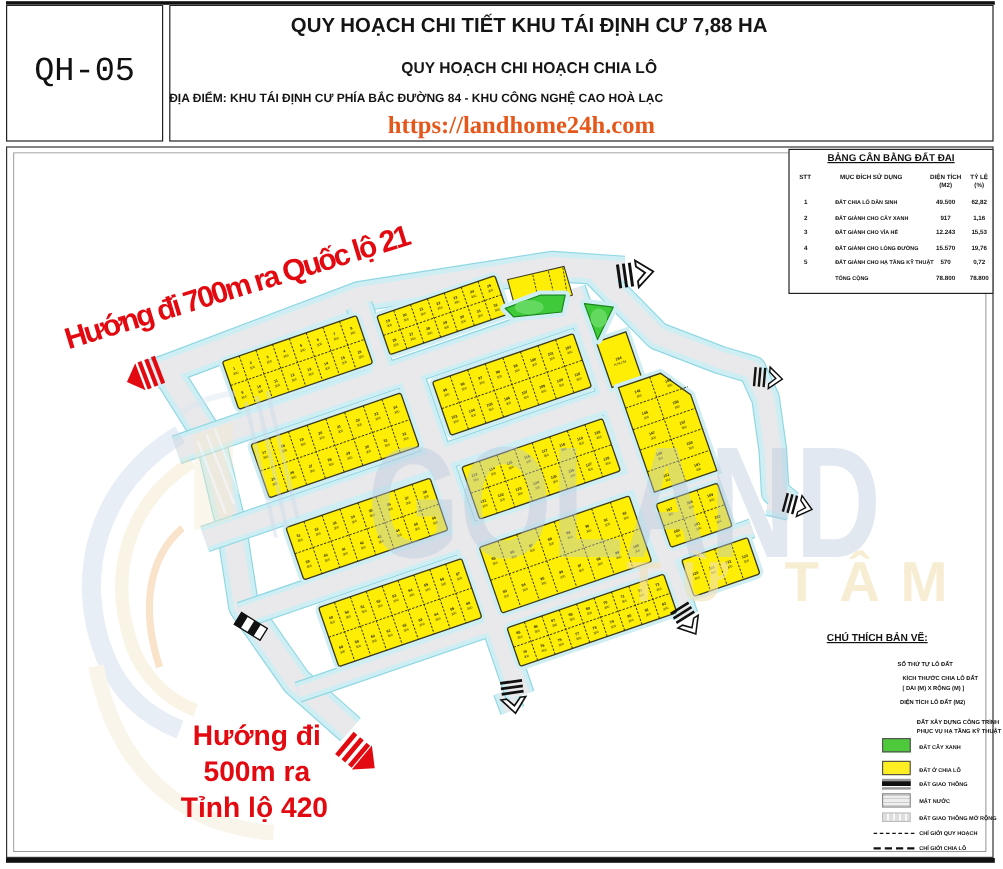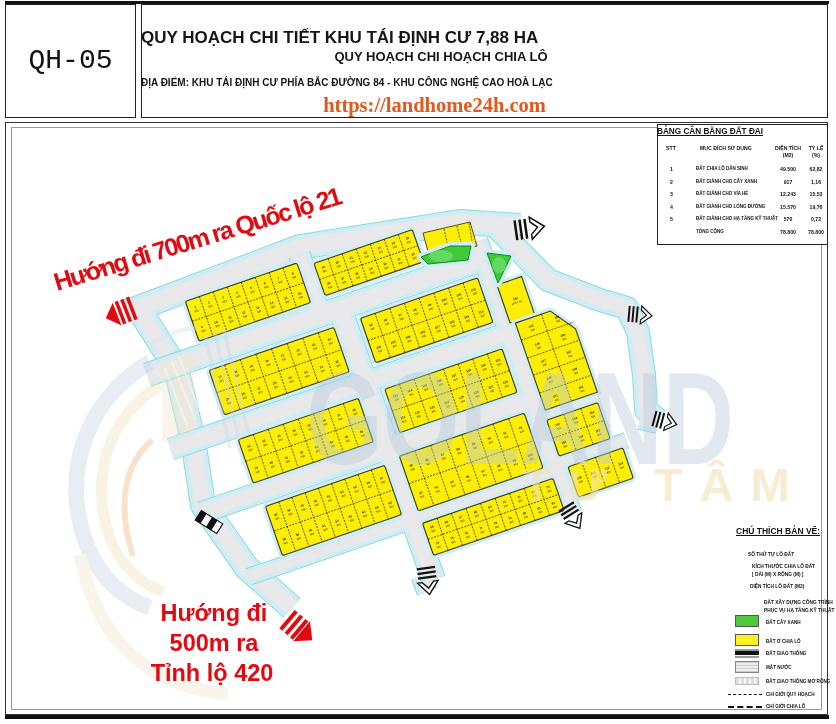--- a/index.html
+++ b/index.html
@@ -6,21 +6,21 @@
 .abs { position:absolute; white-space:nowrap; }
 .b { font-weight:bold; }
 </style></head><body>
 
 <div class="abs" style="left:5px;top:1px;width:824px;height:3px;background:#111"></div>
 
 <div class="abs" style="left:5px;top:4px;width:131px;height:114px;border:1.5px solid #222;background:#fff"></div>
 <div class="abs" style="left:5px;top:45px;width:131px;text-align:center;font-family:Liberation Mono, monospace;font-size:28px;color:#111">QH-05</div>
 
 <div class="abs" style="left:141px;top:4px;width:687px;height:114px;border:1.5px solid #222;background:#fff"></div>
-<div class="abs b" style="left:141px;top:28px;width:600px;font-size:17px;color:#151515">QUY HOẠCH CHI TIẾT KHU TÁI ĐỊNH CƯ 7,88 HA</div>
+<div class="abs b" style="left:141px;top:12px;width:600px;text-align:center;font-size:17px;color:#151515">QUY HOẠCH CHI TIẾT KHU TÁI ĐỊNH CƯ 7,88 HA</div>
 <div class="abs b" style="left:141px;top:49px;width:600px;text-align:center;font-size:13px;color:#151515">QUY HOẠCH CHI HOẠCH CHIA LÔ</div>
 <div class="abs b" style="left:141px;top:77px;width:600px;text-align:left;font-size:10px;color:#151515">ĐỊA ĐIỂM: KHU TÁI ĐỊNH CƯ PHÍA BẮC ĐƯỜNG 84 - KHU CÔNG NGHỆ CAO HOÀ LẠC</div>
 <div class="abs b" style="left:141px;top:94px;width:587px;text-align:center;font-family:'Liberation Serif',serif;font-size:20.5px;color:#e5571a">https://landhome24h.com</div>
 
 <div class="abs" style="left:5px;top:122px;width:823px;height:593px;border:1px solid #333;background:#fff"></div>
 <div class="abs" style="left:11px;top:127px;width:811px;height:583px;border:1px solid #999;background:#fff"></div>
 
 <div class="abs" style="left:12px;top:128px;width:809px;height:581px;overflow:hidden">
 <div style="position:absolute;left:-12px;top:-128px">
       <svg width="836" height="724" viewBox="0 0 836 724" xmlns="http://www.w3.org/2000/svg" style="position:absolute;left:0;top:0">
@@ -513,21 +513,21 @@
         <text x="214" y="621" text-anchor="middle" font-family="Liberation Sans, sans-serif" font-weight="bold" font-size="23.5" fill="#e20a10">Hướng đi</text>
         <text x="214" y="651" text-anchor="middle" font-family="Liberation Sans, sans-serif" font-weight="bold" font-size="23.5" fill="#e20a10">500m ra</text>
         <text x="212" y="681" text-anchor="middle" font-family="Liberation Sans, sans-serif" font-weight="bold" font-size="23.5" fill="#e20a10">Tỉnh lộ 420</text>
       </svg>
     </div>
 </div>
 
 <div class="abs" style="left:5px;top:715px;width:824px;height:4px;background:#111"></div>
 
 <div class="abs" style="left:657px;top:124px;width:171px;height:121px;border:1.4px solid #222;background:#fff"></div>
-<div class="abs b" style="left:657px;top:127px;width:171px;font-size:8.2px;color:#111;text-decoration:underline">BẢNG CÂN BẰNG ĐẤT ĐAI</div>
+<div class="abs b" style="left:657px;top:127px;width:171px;text-align:center;font-size:8.2px;color:#111;text-decoration:underline">BẢNG CÂN BẰNG ĐẤT ĐAI</div>
 <div class="abs b" style="left:666px;top:145px;font-size:5.2px;color:#111">STT</div>
 <div class="abs b" style="left:700px;top:145px;font-size:5.2px;color:#111">MỤC ĐÍCH SỬ DỤNG</div>
 <div class="abs b" style="left:772px;top:145px;width:32px;text-align:center;font-size:5.2px;color:#111;line-height:7px">DIỆN TÍCH<br>(M2)</div>
 <div class="abs b" style="left:806px;top:145px;width:20px;text-align:center;font-size:5.2px;color:#111;line-height:7px">TỶ LỆ<br>(%)</div>
 <div class="abs b" style="left:670px;top:166.0px;font-size:5.2px;color:#111">1</div>
 <div class="abs b" style="left:696px;top:166.0px;font-size:4.5px;color:#111">ĐẤT CHIA LÔ DÂN SINH</div>
 <div class="abs b" style="left:772px;top:166.0px;width:32px;text-align:center;font-size:5.2px;color:#111">49.500</div>
 <div class="abs b" style="left:804px;top:166.0px;width:24px;text-align:center;font-size:5.2px;color:#111">62,82</div>
 <div class="abs b" style="left:670px;top:178.5px;font-size:5.2px;color:#111">2</div>
 <div class="abs b" style="left:696px;top:178.5px;font-size:4.5px;color:#111">ĐẤT GIÀNH CHO CÂY XANH</div>
@@ -542,21 +542,21 @@
 <div class="abs b" style="left:772px;top:203.5px;width:32px;text-align:center;font-size:5.2px;color:#111">15.570</div>
 <div class="abs b" style="left:804px;top:203.5px;width:24px;text-align:center;font-size:5.2px;color:#111">19,76</div>
 <div class="abs b" style="left:670px;top:216.0px;font-size:5.2px;color:#111">5</div>
 <div class="abs b" style="left:696px;top:216.0px;font-size:4.5px;color:#111">ĐẤT GIÀNH CHO HẠ TẦNG KỸ THUẬT</div>
 <div class="abs b" style="left:772px;top:216.0px;width:32px;text-align:center;font-size:5.2px;color:#111">570</div>
 <div class="abs b" style="left:804px;top:216.0px;width:24px;text-align:center;font-size:5.2px;color:#111">0,72</div>
 <div class="abs b" style="left:696px;top:228.5px;font-size:4.5px;color:#111">TỔNG CỘNG</div>
 <div class="abs b" style="left:772px;top:228.5px;width:32px;text-align:center;font-size:5.2px;color:#111">78.800</div>
 <div class="abs b" style="left:804px;top:228.5px;width:24px;text-align:center;font-size:5.2px;color:#111">78.800</div>
 
-<div class="abs b" style="left:736px;top:526px;font-size:8.5px;color:#111;text-decoration:underline">CHÚ THÍCH BẢN VẼ:</div>
+<div class="abs b" style="left:689px;top:526px;font-size:8.5px;color:#111;text-decoration:underline">CHÚ THÍCH BẢN VẼ:</div>
 <div class="abs b" style="left:748px;top:552px;font-size:4.8px;color:#111">SỐ THỨ TỰ LÔ ĐẤT</div>
 <div class="abs b" style="left:752px;top:564px;font-size:4.8px;color:#111">KÍCH THƯỚC CHIA LÔ ĐẤT</div>
 <div class="abs b" style="left:752px;top:572px;font-size:4.8px;color:#111">[ DÀI (M) X RỘNG (M) ]</div>
 <div class="abs b" style="left:750px;top:584px;font-size:4.8px;color:#111">DIỆN TÍCH LÔ ĐẤT (M2)</div>
 <div class="abs b" style="left:764px;top:600px;font-size:4.8px;color:#111">ĐẤT XÂY DỰNG CÔNG TRÌNH</div>
 <div class="abs b" style="left:764px;top:608px;font-size:4.8px;color:#111">PHỤC VỤ HẠ TẦNG KỸ THUẬT</div>
 <div class="abs" style="left:735px;top:615px;width:24px;height:12px;background:#4ec93b;border:0.5px solid #555"></div>
 <div class="abs" style="left:735px;top:634px;width:24px;height:12px;background:#ffee22;border:0.5px solid #555"></div>
 <div class="abs" style="left:735px;top:649px;width:24px;height:1.5px;background:#999"></div>
 <div class="abs" style="left:735px;top:651px;width:24px;height:4px;background:#111"></div>

